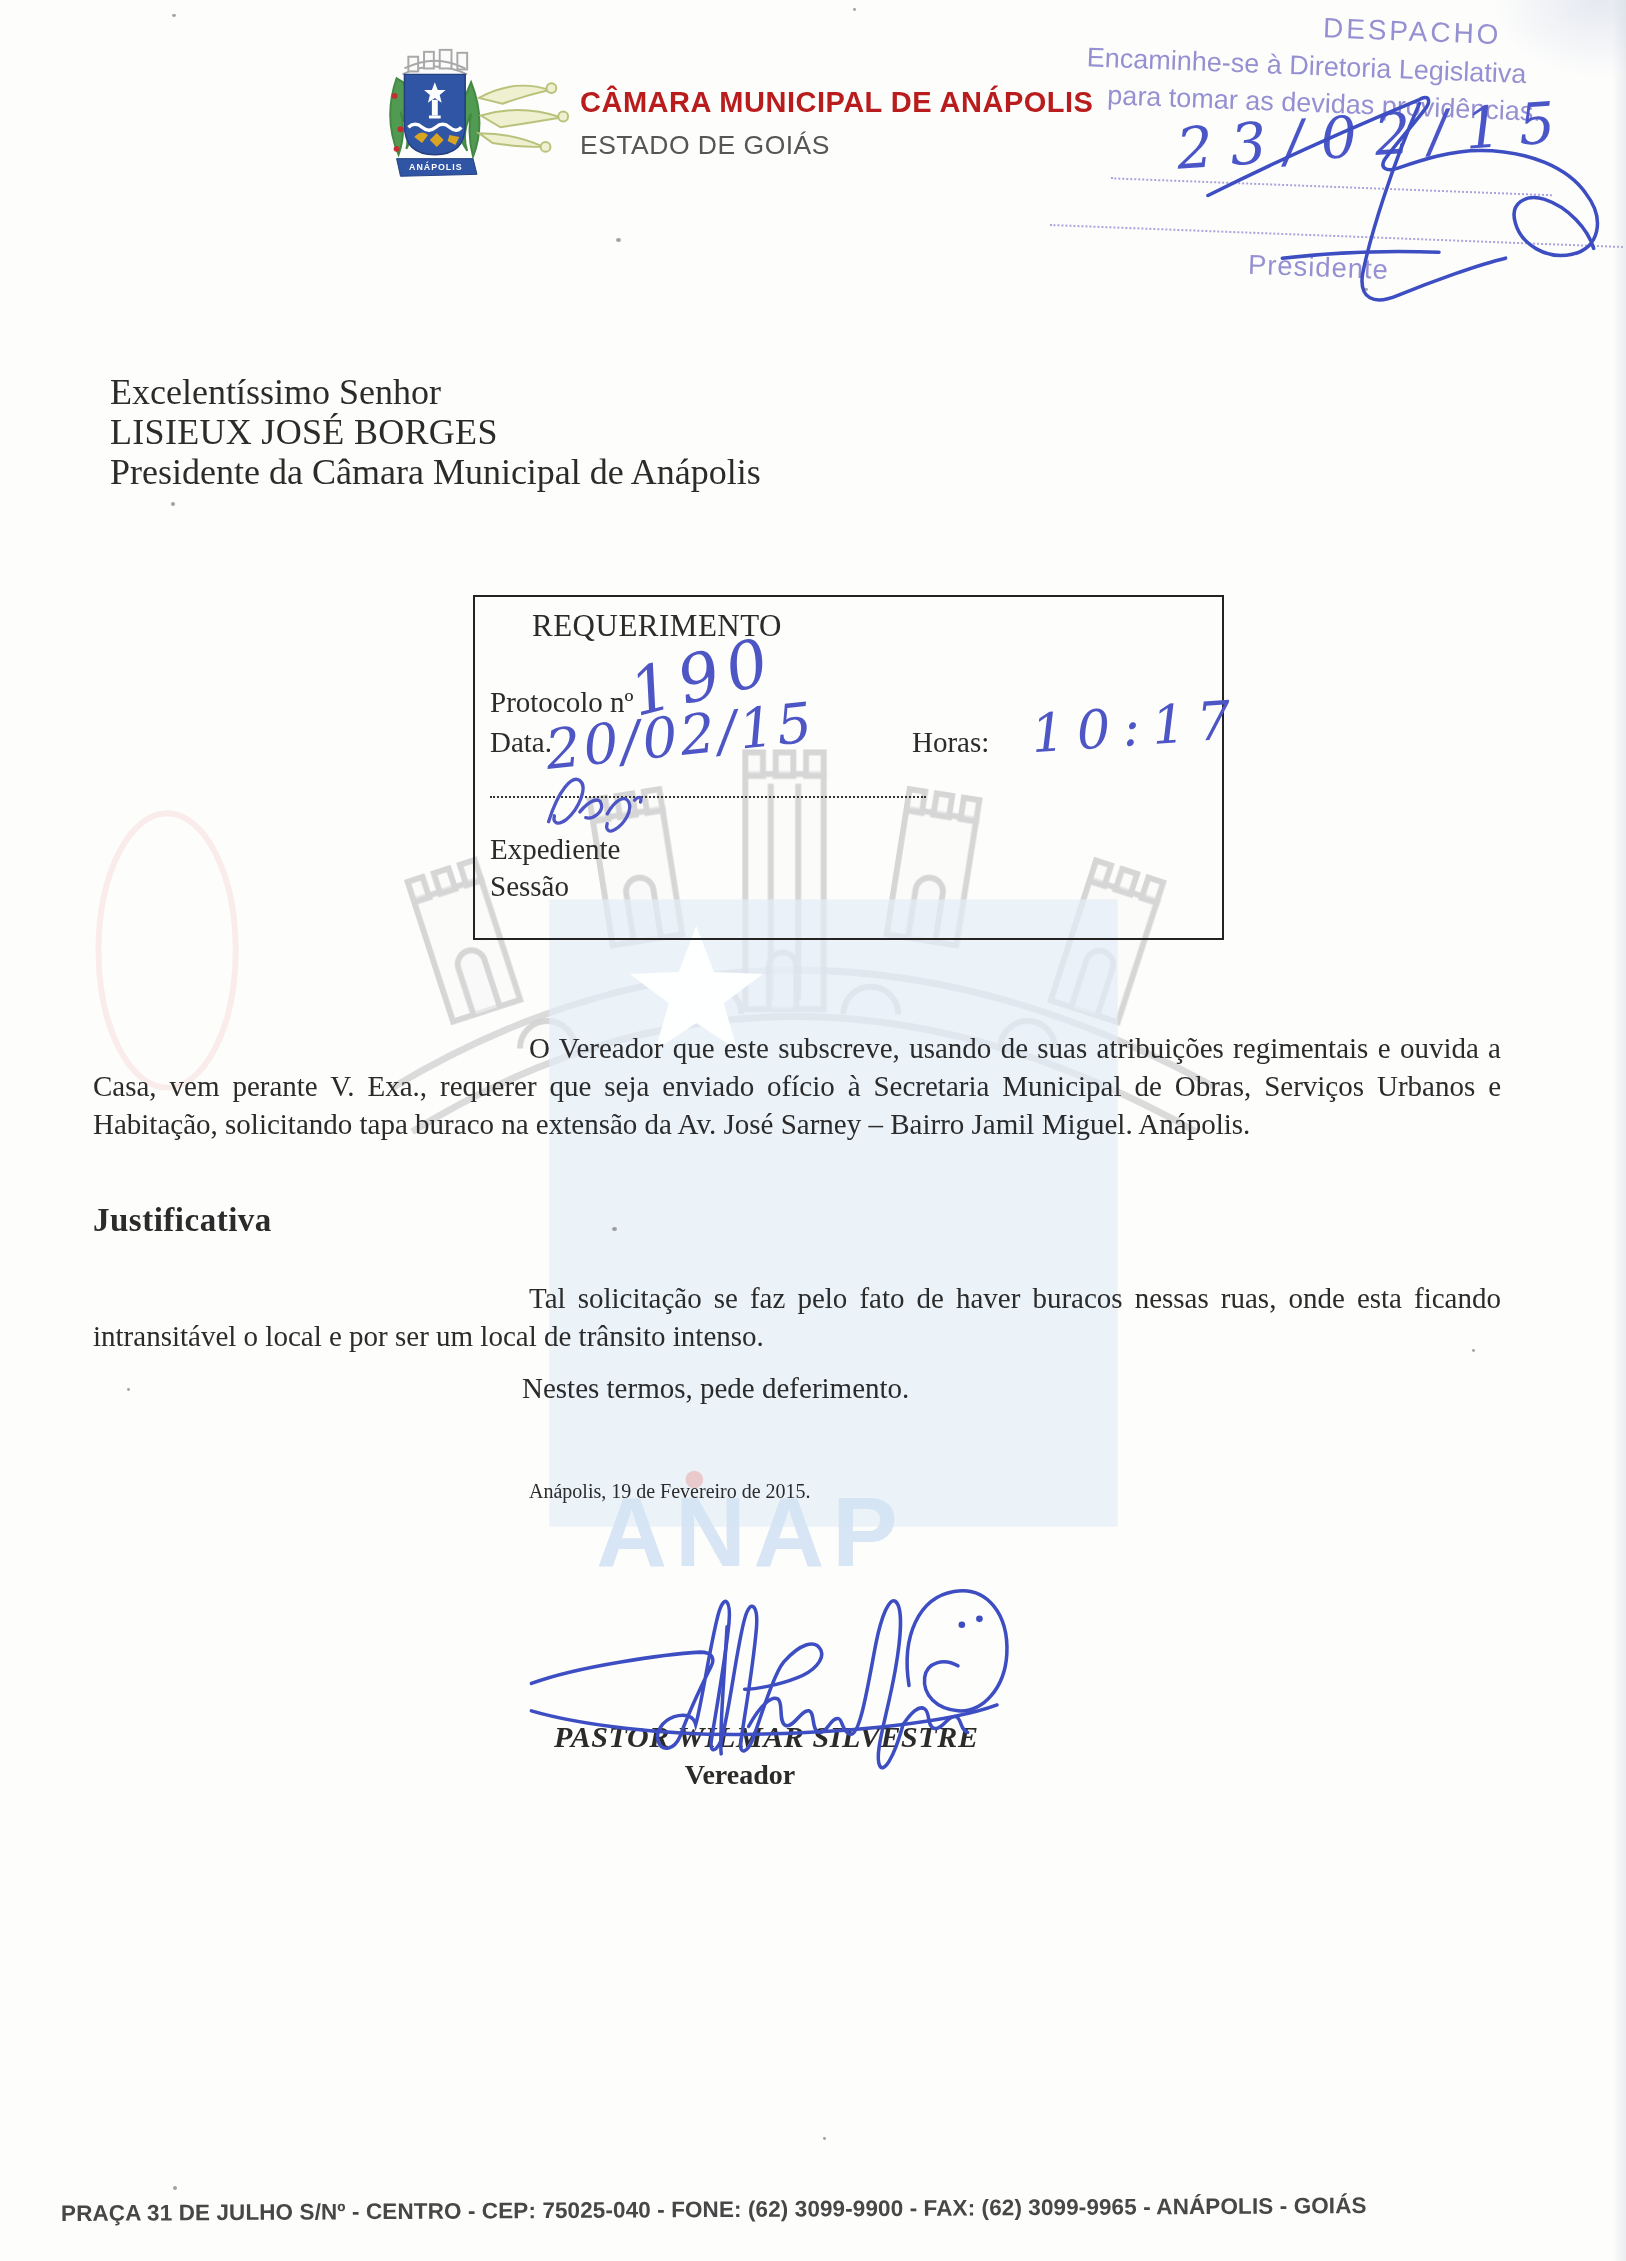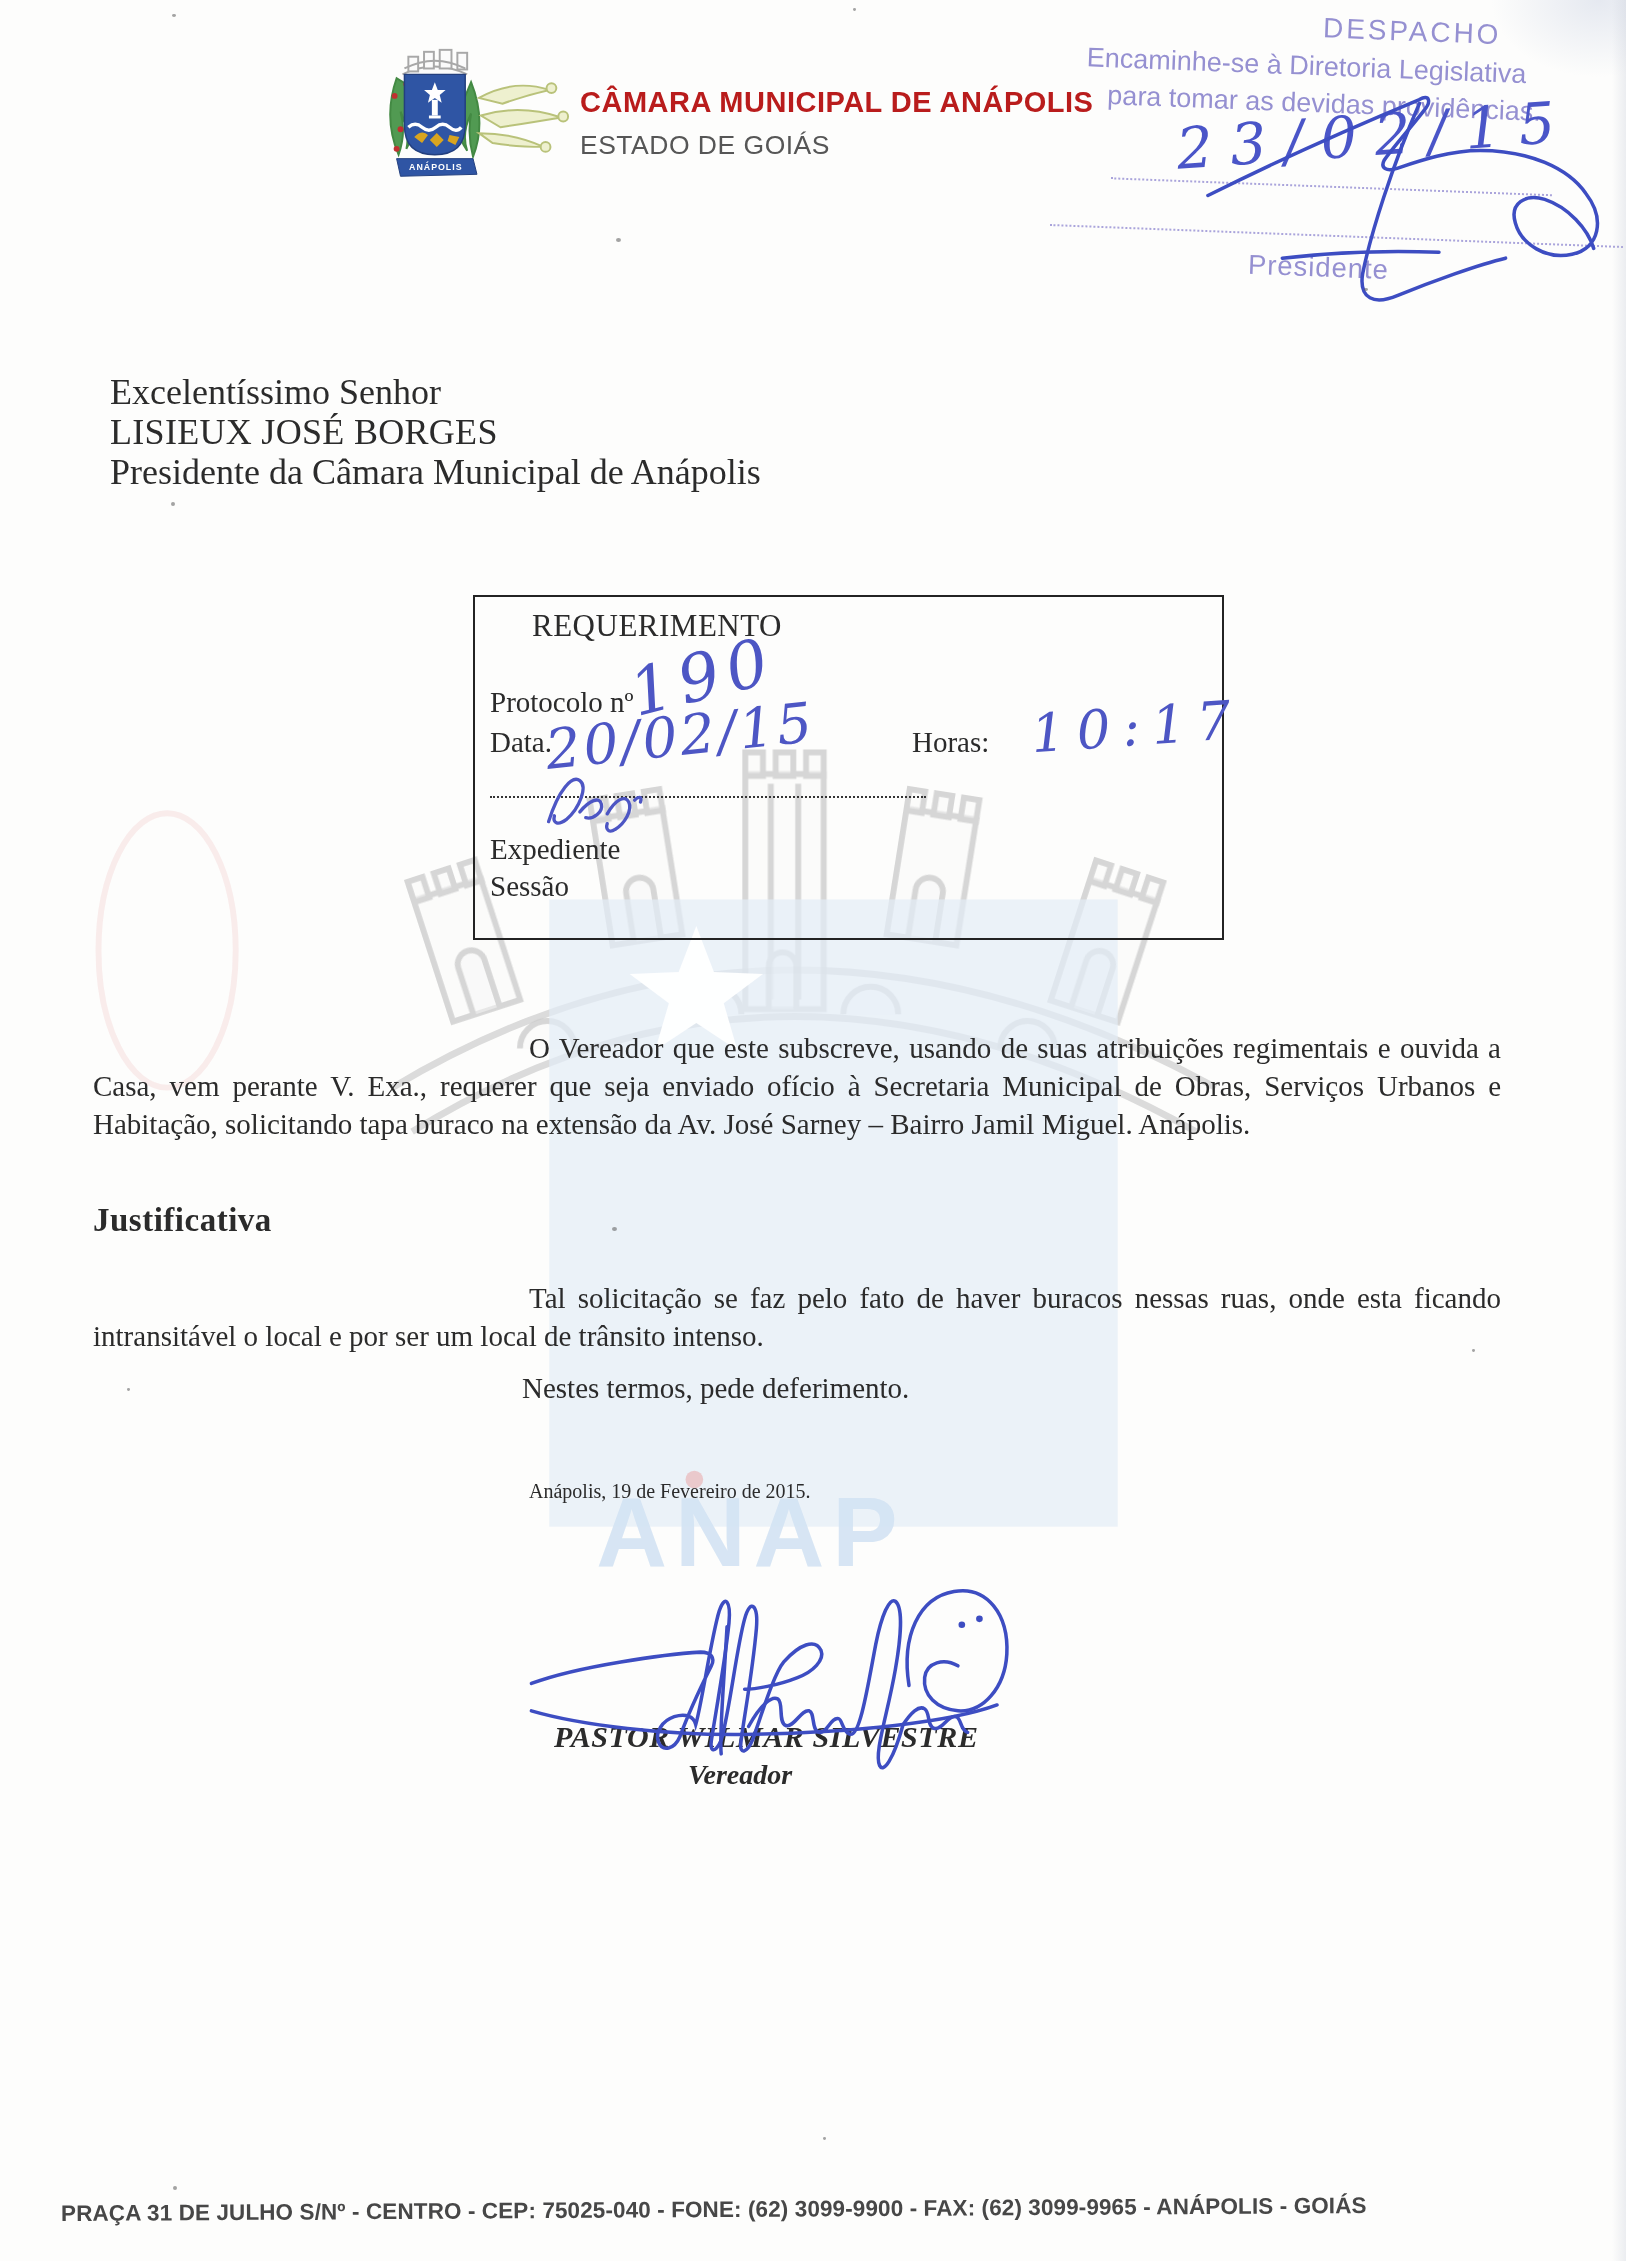--- a/index.html
+++ b/index.html
@@ -51,21 +51,21 @@
   }
   .boxlabel{position:absolute;font-size:29px;white-space:nowrap;}
   .boxtitle{position:absolute;font-size:31px;letter-spacing:0.5px;white-space:nowrap;}
   .boxdots{position:absolute;border-bottom:2.9px dotted #343434;height:0;}
   
   .sig-name{
     font-size:30px;font-weight:bold;font-style:italic;
     letter-spacing:0.6px;white-space:nowrap;
   }
   .sig-role{
-    font-size:28px;font-weight:bold;font-style:italic;
+    font-size:28px;font-weight:bold;
     text-align:center;width:372px;
   }
   .footer{
     font-family:"Liberation Sans", sans-serif;font-weight:bold;
     font-size:22.5px;color:#474747;letter-spacing:0.1px;white-space:nowrap;
     transform:rotate(-.35deg);
   }
   .speck{position:absolute;background:#5a5a5a;border-radius:50%;opacity:.55;z-index:8;}
   .smudge-tr{
     left:1490px;top:0;width:136px;height:78px;

